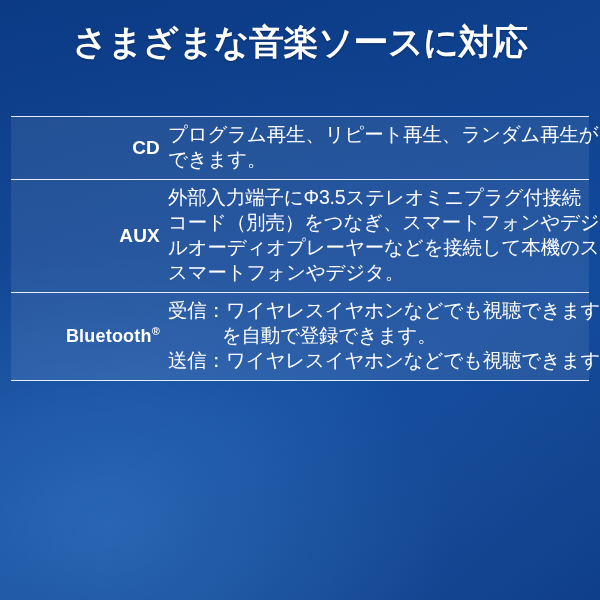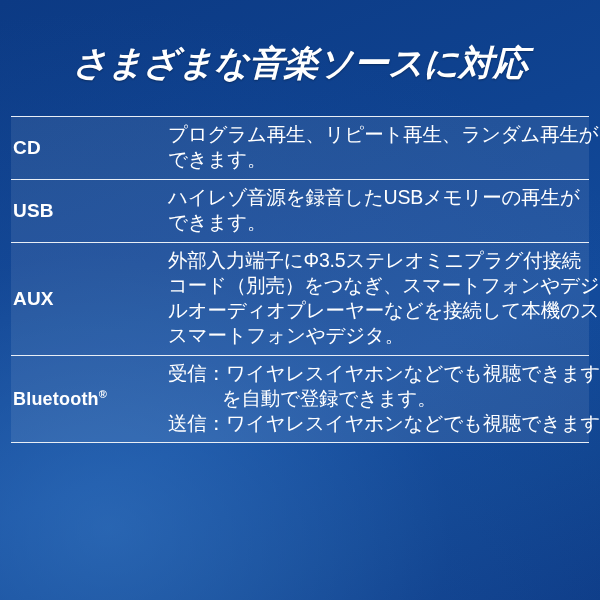--- a/index.html
+++ b/index.html
@@ -22,28 +22,26 @@
     box-sizing: border-box;
     background:
       radial-gradient(ellipse 150% 120% at 18% 88%, rgba(60,125,200,0.55) 0%, rgba(35,90,170,0.22) 38%, rgba(10,55,130,0.0) 72%),
       linear-gradient(158deg, #0c3a84 0%, #0f4391 38%, #124a9b 62%, #10448f 82%, #0d3b86 100%);
     overflow: hidden;
   }
 
   
   .headline-wrap {
     position: absolute;
-    top: 9px;
+    top: 0;
     left: 0;
     width: 600px;
     height: 108px;
     display: flex;
-    align-items: center;
     justify-content: center;
-    font-style: italic;
   }
   .headline {
     color: #ffffff;
     font-size: 35px;
     font-weight: bold;
     letter-spacing: -0.5px;
     line-height: 1.1;
     white-space: nowrap;
     text-shadow: 0 1px 2px rgba(0,0,0,0.30);
   }
@@ -62,21 +60,21 @@
     border-top: 1.5px solid #e8eef6;
     border-bottom: 1.5px solid #e8eef6;
   }
   .spec-table td {
     border: none;
     vertical-align: middle;
     background: transparent;
   }
   .col-label {
     width: 147px;
-    text-align: left;
+    text-align: right;
     color: #ffffff;
     font-size: 18px;
     font-weight: bold;
     padding: 4px 2px;
     border-right: 1.5px solid #e8eef6;
     letter-spacing: 0.2px;
     white-space: nowrap;
   }
   .col-label .sup {
     font-size: 11px;
@@ -121,29 +119,20 @@
       <tr class="row-cd">
         <td class="col-label">
           <span>CD</span><span class="sup"></span>
         </td>
         <td class="col-desc">
           <span class="line">プログラム再生、リピート再生、ランダム再生が</span>
           <span class="line">できます。</span>
         </td>
       </tr>
 
-      <tr class="row-usb">
-        <td class="col-label">
-          <span>USB</span><span class="sup"></span>
-        </td>
-        <td class="col-desc">
-          <span class="line">ハイレゾ音源を録音したUSBメモリーの再生が</span>
-          <span class="line">できます。</span>
-        </td>
-      </tr>
 
 
       <tr class="row-aux">
         <td class="col-label">
           <span>AUX</span><span class="sup"></span>
         </td>
         <td class="col-desc">
           <span class="line">外部入力端子にΦ3.5ステレオミニプラグ付接続</span>
           <span class="line">コード（別売）をつなぎ、スマートフォンやデジタ</span>
           <span class="line">ルオーディオプレーヤーなどを接続して本機のス</span>

